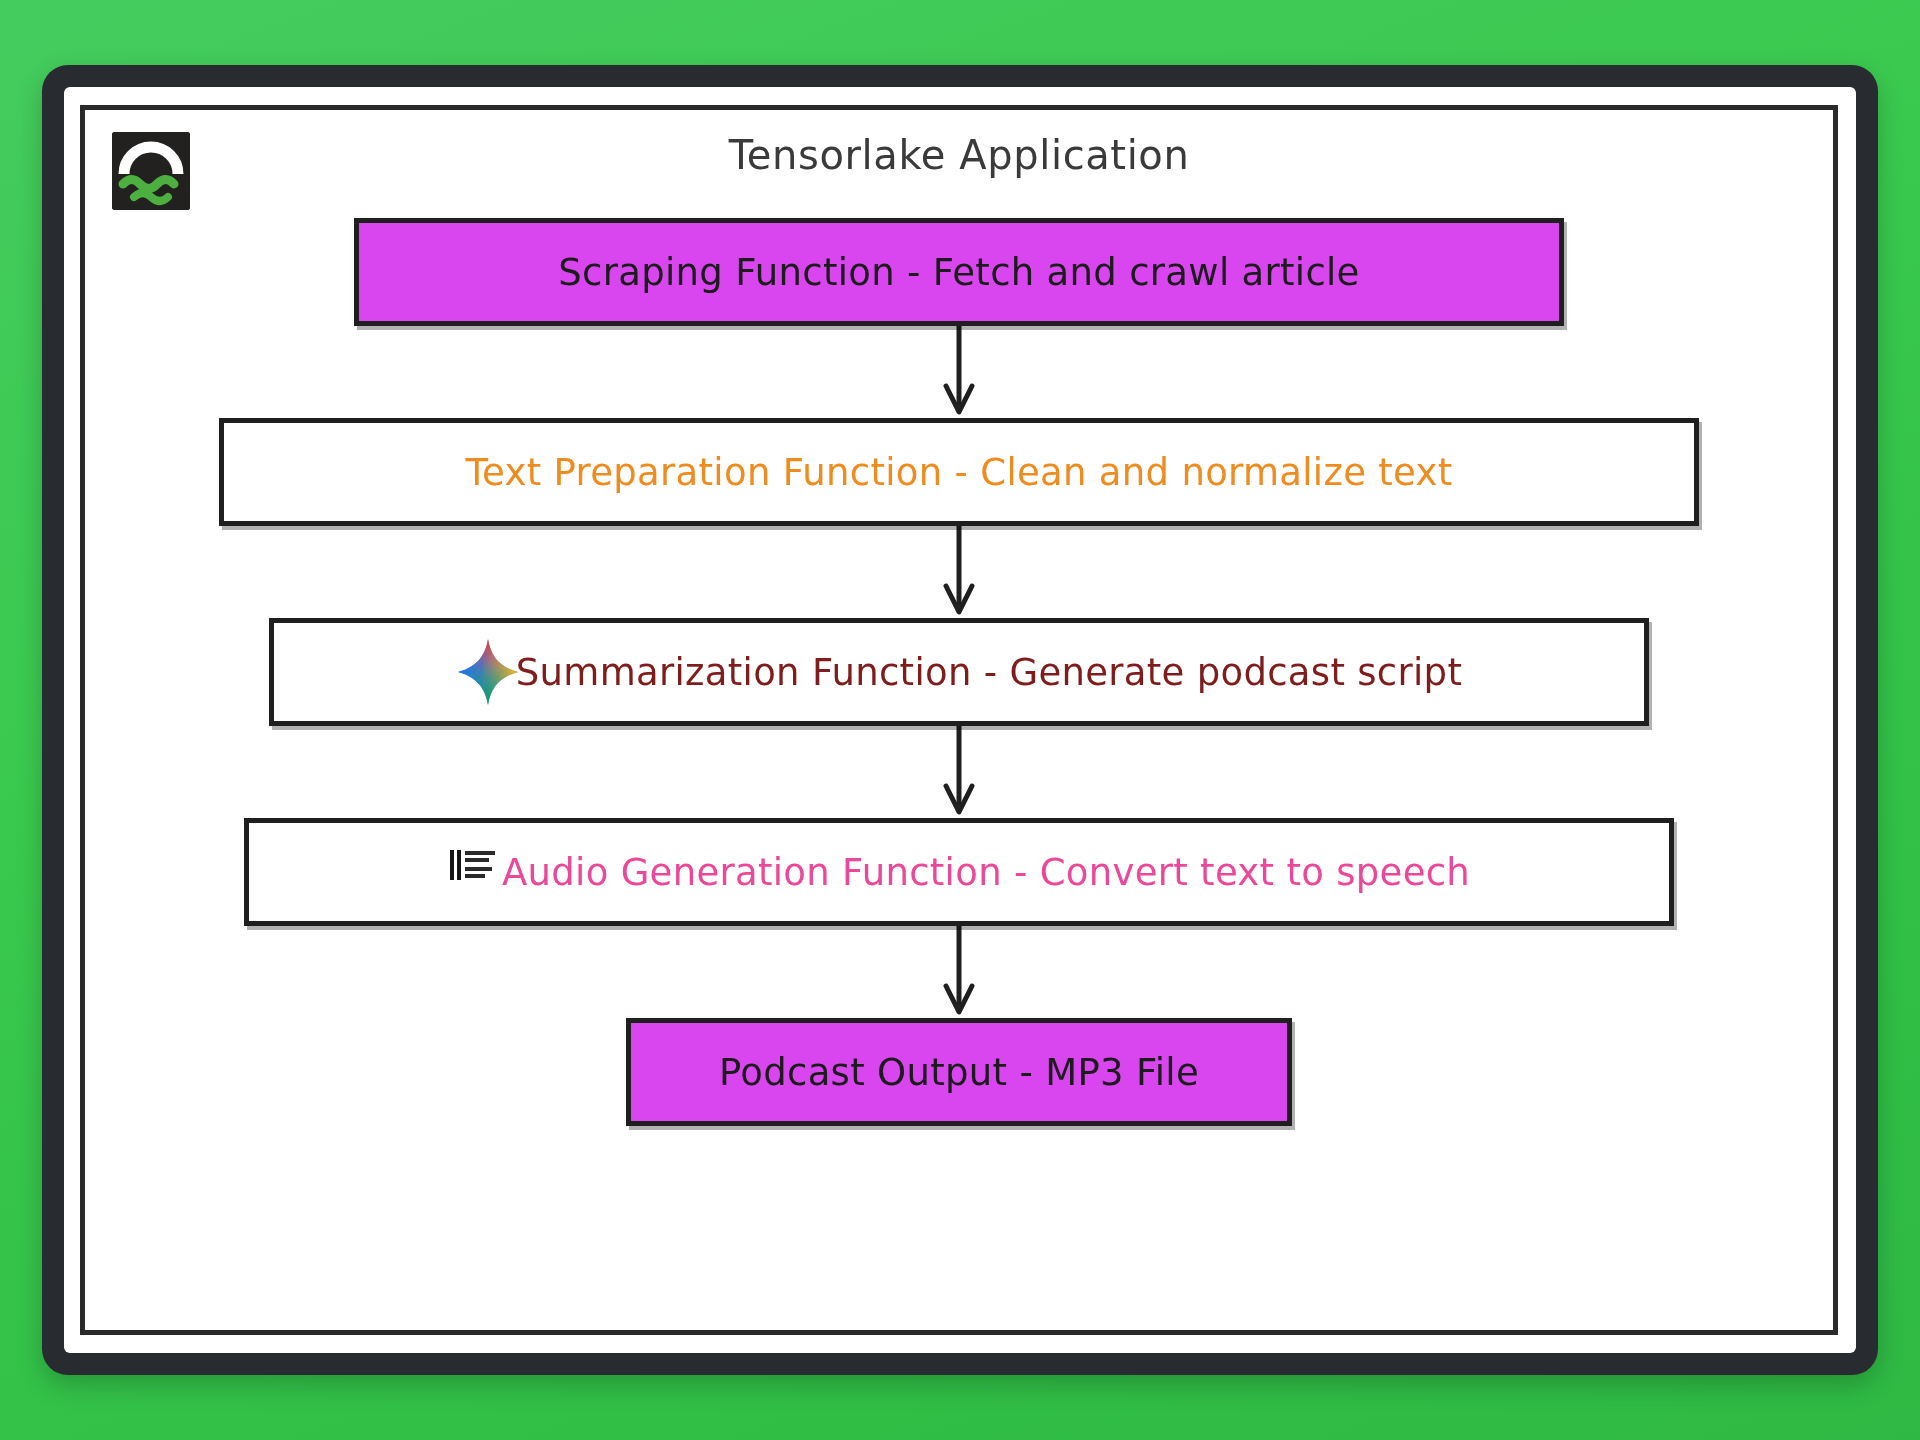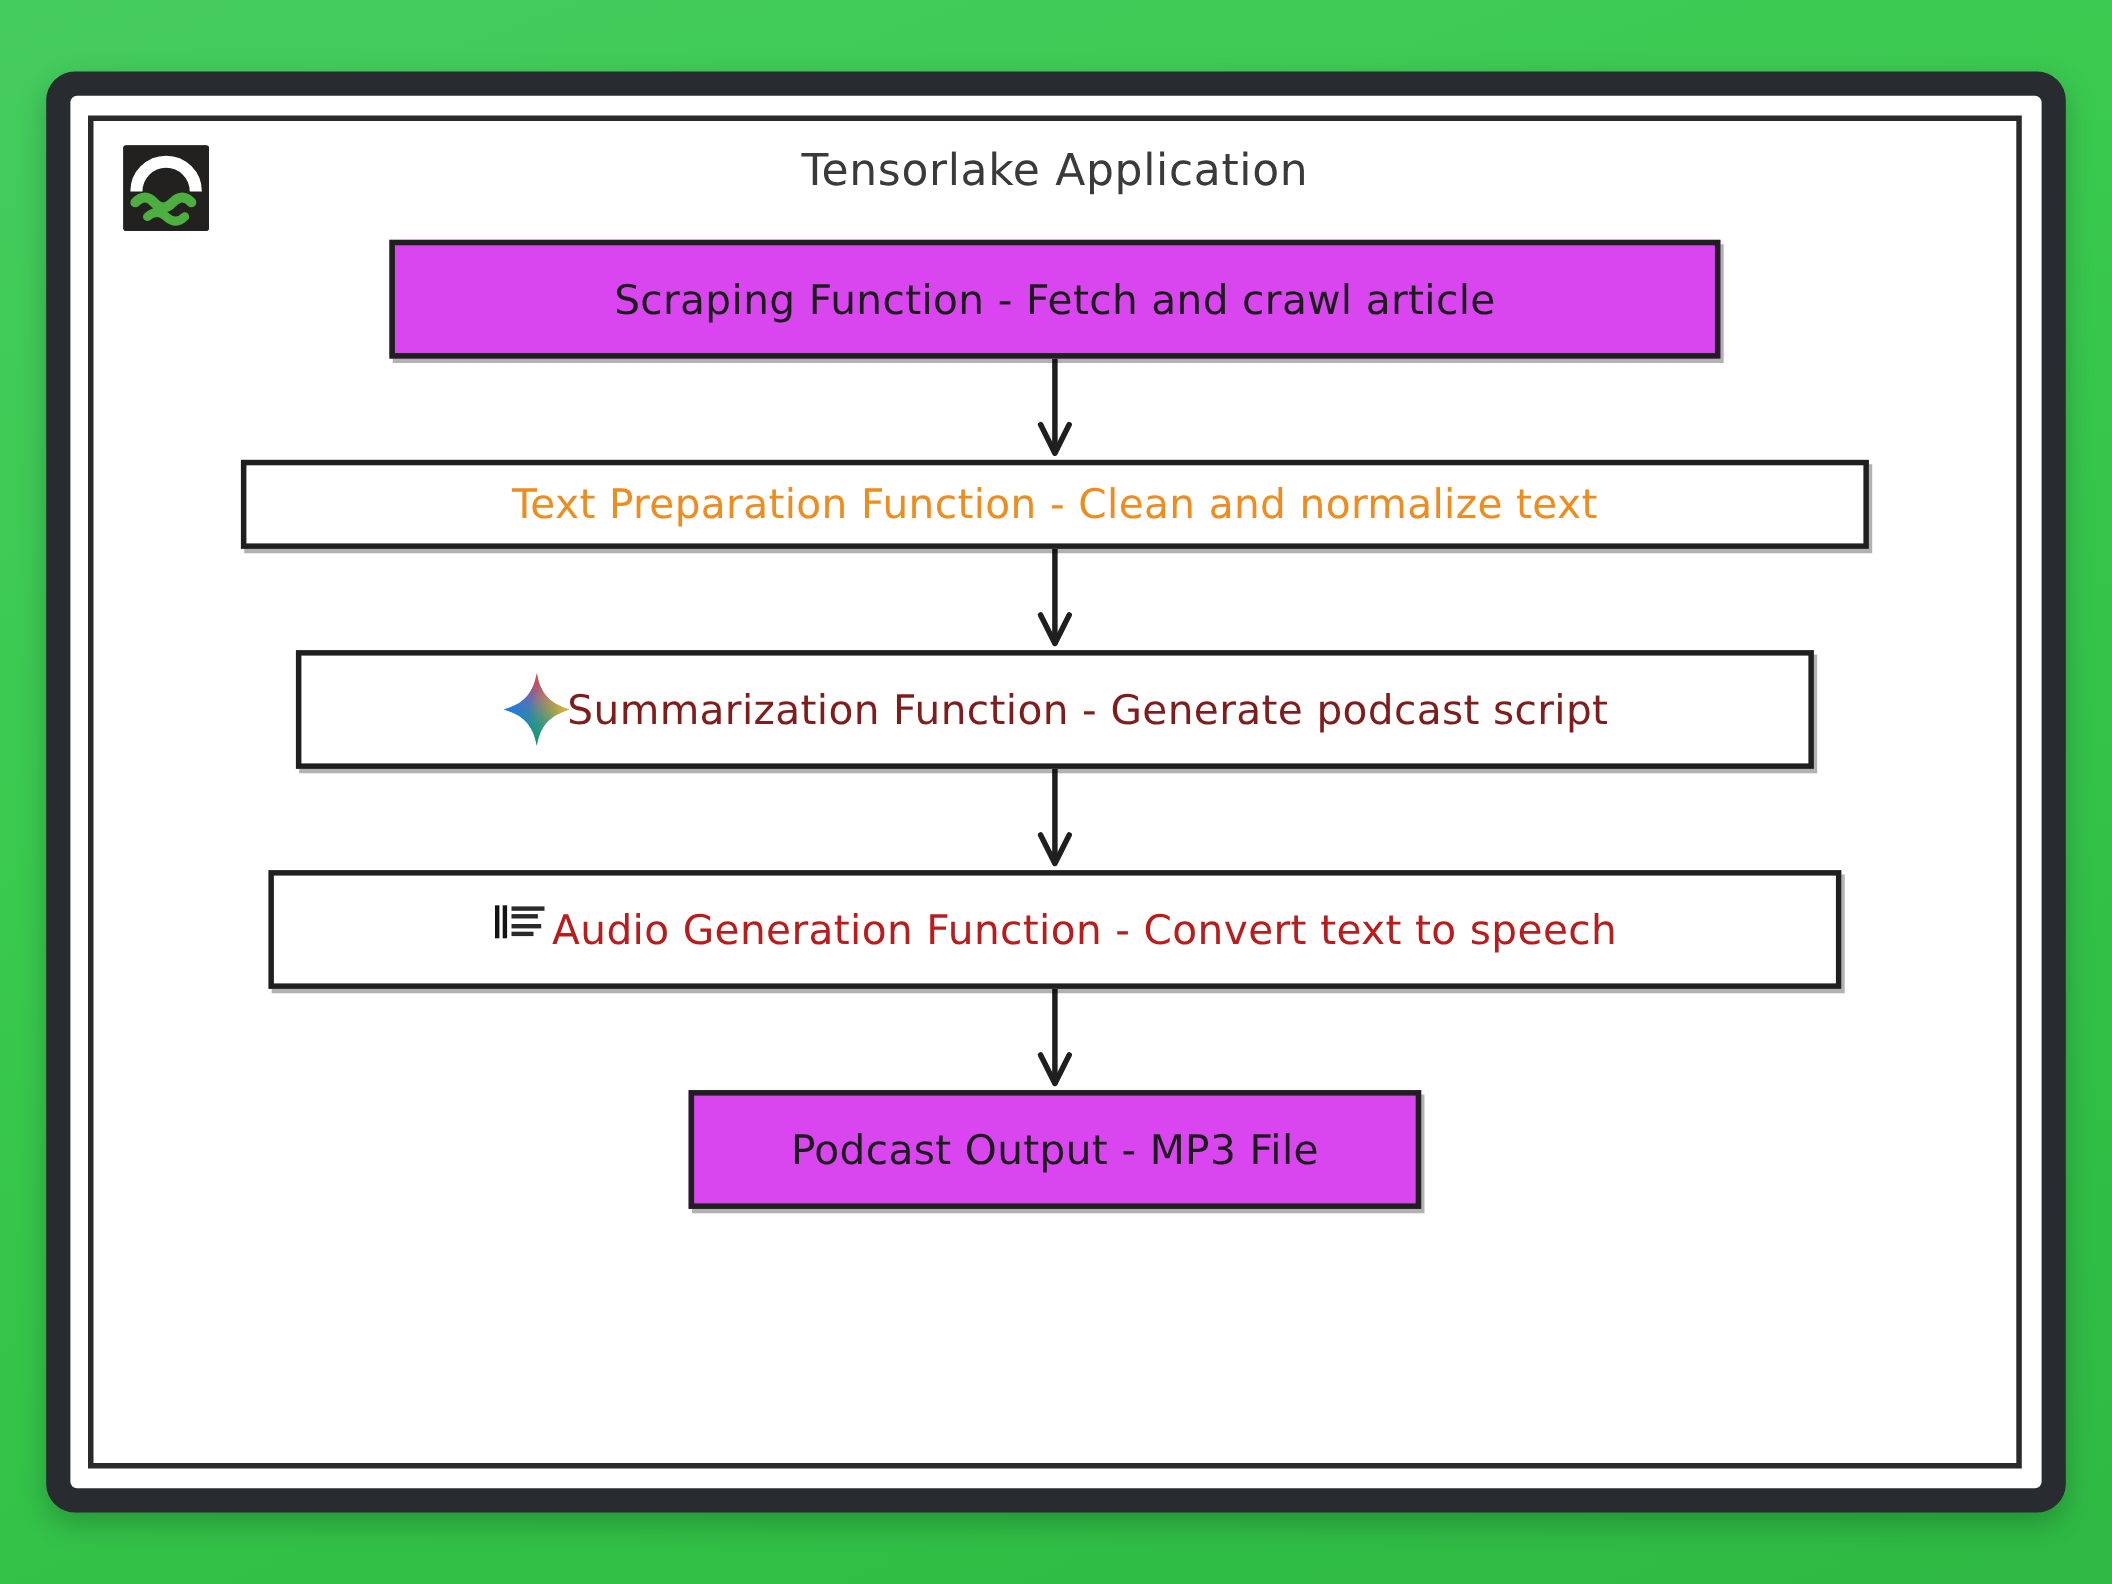--- a/index.html
+++ b/index.html
@@ -104,28 +104,28 @@
     font-size: 37px;
     font-weight: 400;
     letter-spacing: 0.3px;
     line-height: 1;
   }
 
   
   .node-scraping   { width: 1210px; height: 108px; }
   .node-scraping   .node-label { color: #1c1c1c; }
 
-  .node-textprep   { width: 1480px; height: 81px; }
+  .node-textprep   { width: 1480px; height: 108px; }
   .node-textprep   .node-label { color: #ef8c20; }
 
   .node-summarize  { width: 1380px; height: 108px; }
   .node-summarize  .node-label { color: #7f1d1d; }
 
   .node-audio      { width: 1430px; height: 108px; }
-  .node-audio      .node-label { color: #b91c1c; }
+  .node-audio      .node-label { color: #ec4899; }
 
   .node-output     { width: 666px;  height: 108px; }
   .node-output     .node-label { color: #1c1c1c; }
 
   
   .inline-logo {
     display: inline-flex;
     align-items: center;
     justify-content: center;
     flex: 0 0 auto;

